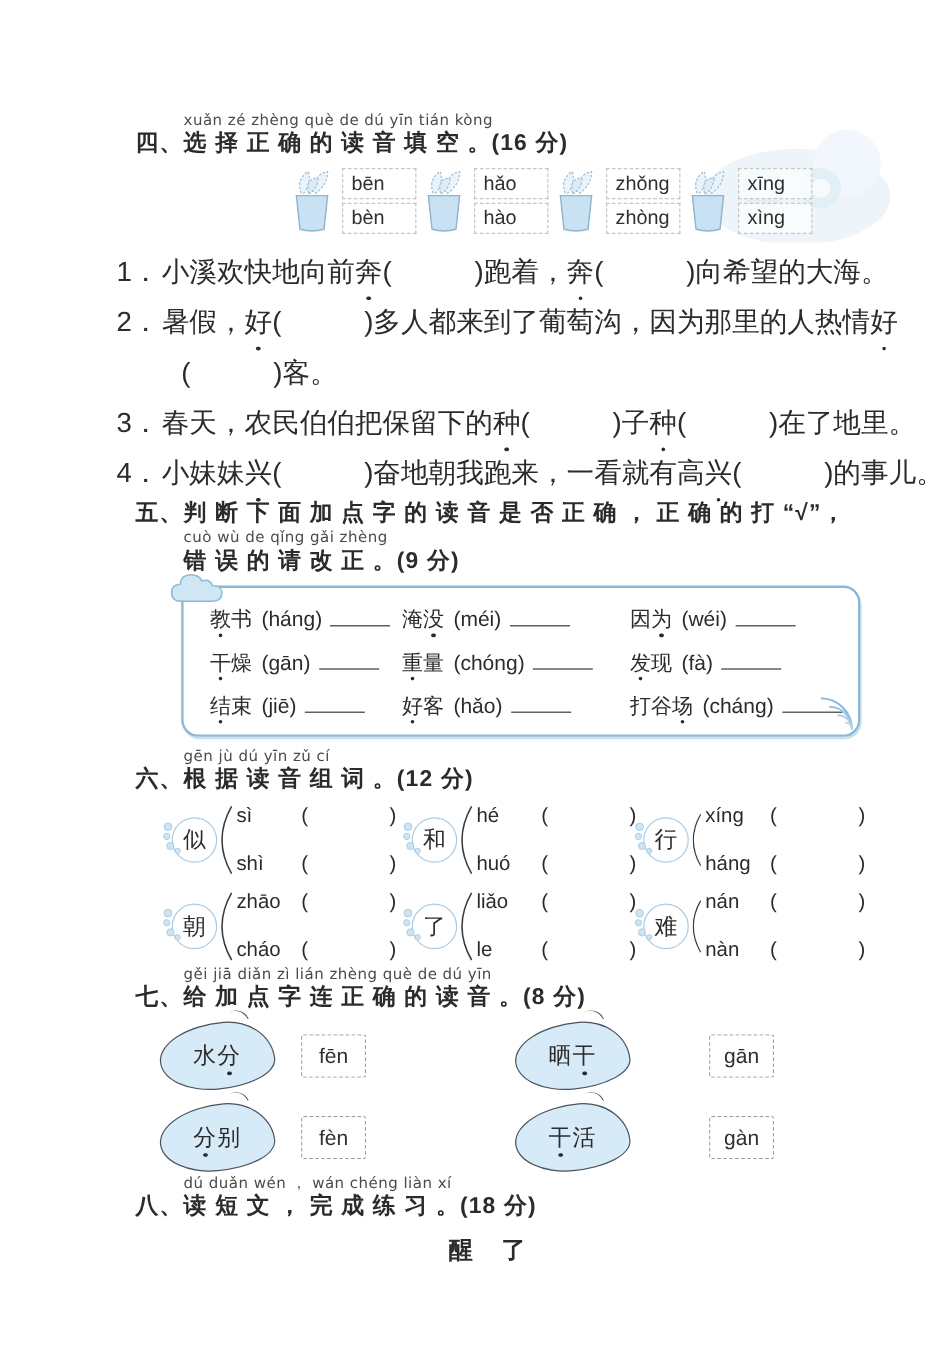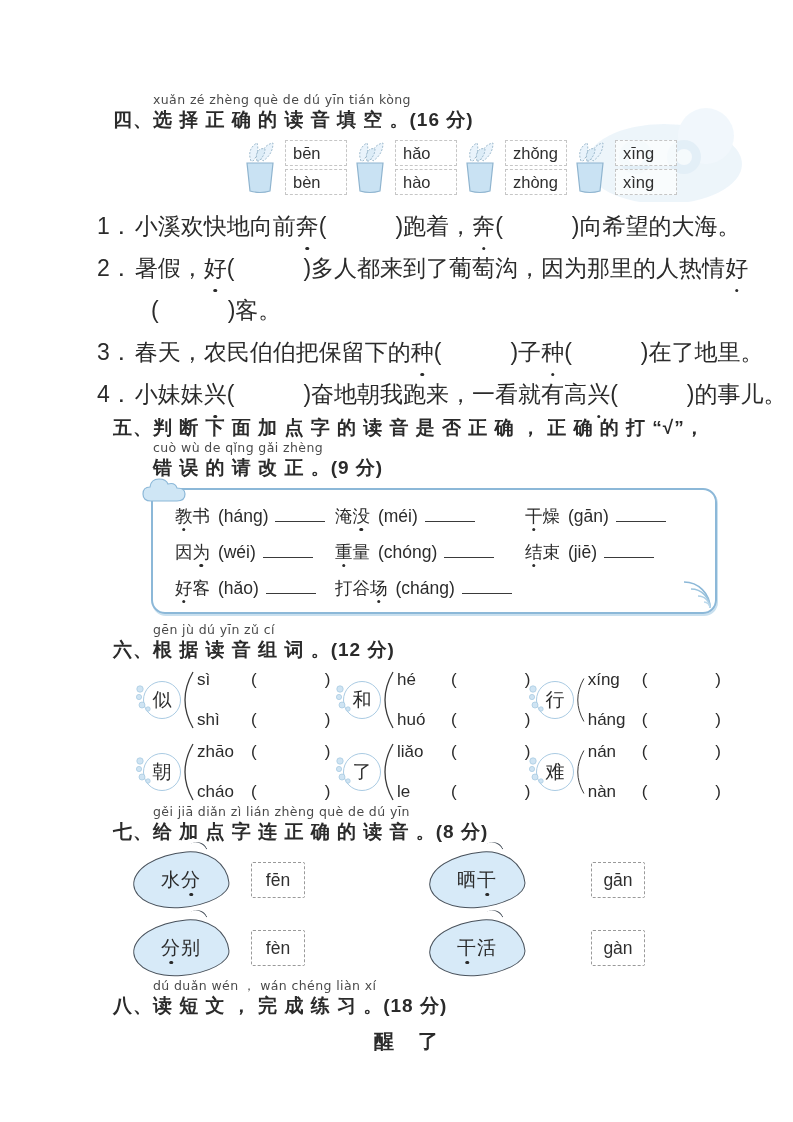--- a/index.html
+++ b/index.html
@@ -189,32 +189,37 @@
           <span class="word"><span class="dot">教</span><span>书</span></span>
           <span class="py">(háng)</span>
           <span class="blank-line"></span>
         </div>
         <div class="box-item">
           <span class="word"><span>淹</span><span class="dot">没</span></span>
           <span class="py">(méi)</span>
           <span class="blank-line"></span>
         </div>
         <div class="box-item">
+          <span class="word"><span>因</span><span class="dot">为</span></span>
+          <span class="py">(wéi)</span>
+          <span class="blank-line"></span>
+        </div>
+        <div class="box-item">
           <span class="word"><span class="dot">干</span><span>燥</span></span>
           <span class="py">(gān)</span>
           <span class="blank-line"></span>
         </div>
         <div class="box-item">
-          <span class="word"><span>因</span><span class="dot">为</span></span>
-          <span class="py">(wéi)</span>
-          <span class="blank-line"></span>
-        </div>
-        <div class="box-item">
           <span class="word"><span class="dot">重</span><span>量</span></span>
           <span class="py">(chóng)</span>
+          <span class="blank-line"></span>
+        </div>
+        <div class="box-item">
+          <span class="word"><span class="dot">发</span><span>现</span></span>
+          <span class="py">(fà)</span>
           <span class="blank-line"></span>
         </div>
         <div class="box-item">
           <span class="word"><span class="dot">结</span><span>束</span></span>
           <span class="py">(jiē)</span>
           <span class="blank-line"></span>
         </div>
         <div class="box-item">
           <span class="word"><span class="dot">好</span><span>客</span></span>
           <span class="py">(hǎo)</span>

